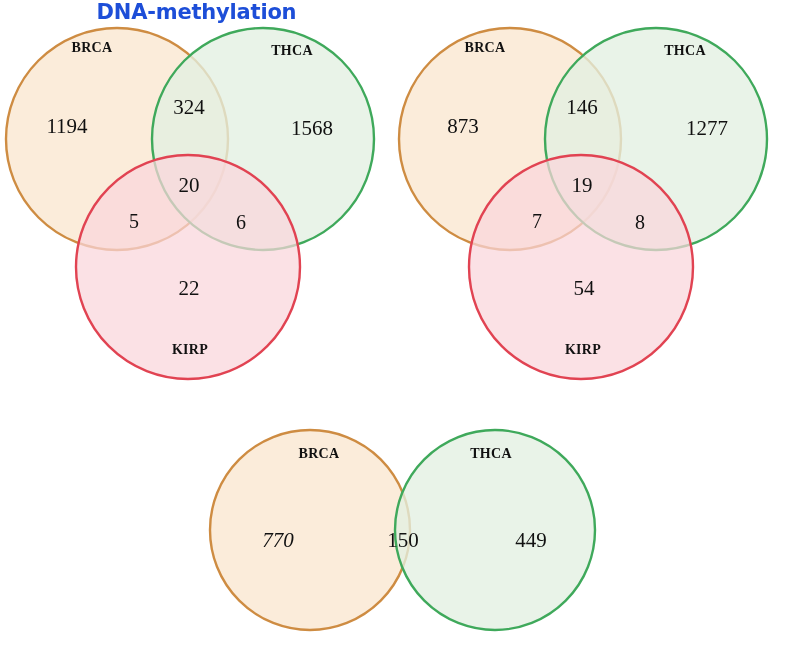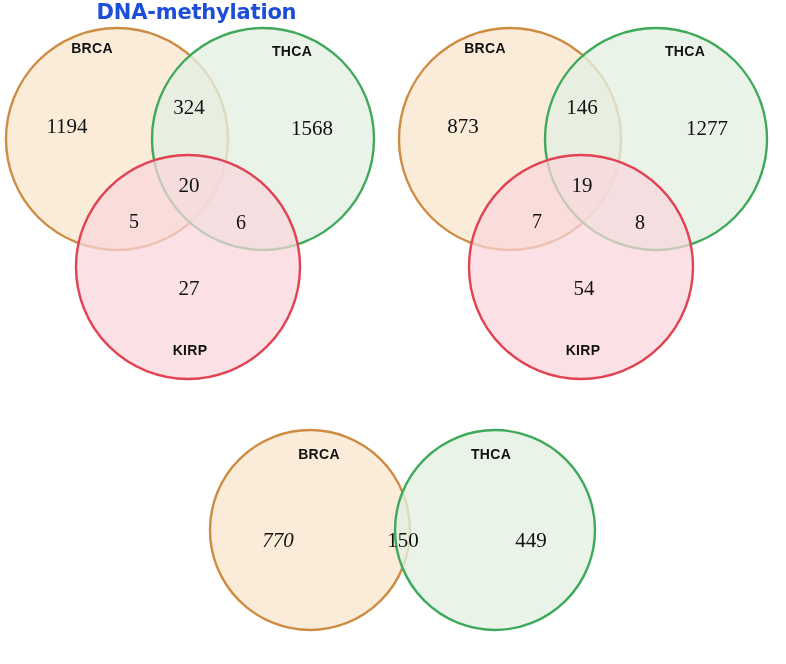--- a/index.html
+++ b/index.html
@@ -36,21 +36,21 @@
     white-space: nowrap;
   }
   .venn-svg {
     position: absolute;
     left: 0;
     top: 0;
     overflow: visible;
   }
   .set-label {
     position: absolute;
-    font-family: Liberation Sans, sans-serif;
+    font-family: Liberation Serif, serif;
     font-weight: bold;
     font-size: 14px;
     line-height: 16px;
     color: #111111;
     white-space: nowrap;
     transform: translate(-50%, -50%);
     letter-spacing: 0.3px;
   }
   .count-label {
     position: absolute;
@@ -84,21 +84,21 @@
     <div class="set-label" style="left:92px; top:48px;">BRCA</div>
     <div class="set-label" style="left:292px; top:51px;">THCA</div>
     <div class="set-label" style="left:190px; top:350px;">KIRP</div>
 
     <div class="count-label" style="left:67px; top:126px;">1194</div>
     <div class="count-label" style="left:312px; top:128px;">1568</div>
     <div class="count-label" style="left:189px; top:107px;">324</div>
     <div class="count-label" style="left:189px; top:185px;">20</div>
     <div class="count-label small" style="left:134px; top:221px;">5</div>
     <div class="count-label small" style="left:241px; top:222px;">6</div>
-    <div class="count-label" style="left:189px; top:288px;">27</div>
+    <div class="count-label" style="left:189px; top:288px;">22</div>
   </div>
 
   <div class="panel" style="left:393px; top:0px; width:393px; height:392px;">
 
 
     <svg class="venn-svg" width="393" height="392" viewBox="0 0 393 392">
       <circle cx="117" cy="139" r="111" fill="#FAE7D0" fill-opacity="0.78" stroke="#CE8C42" stroke-width="2.4"></circle>
       <circle cx="263" cy="139" r="111" fill="#E3EFE1" fill-opacity="0.78" stroke="#3FA95B" stroke-width="2.4"></circle>
       <circle cx="188" cy="267" r="112" fill="#F9D6DB" fill-opacity="0.72" stroke="#E14352" stroke-width="2.4"></circle>
     </svg>

